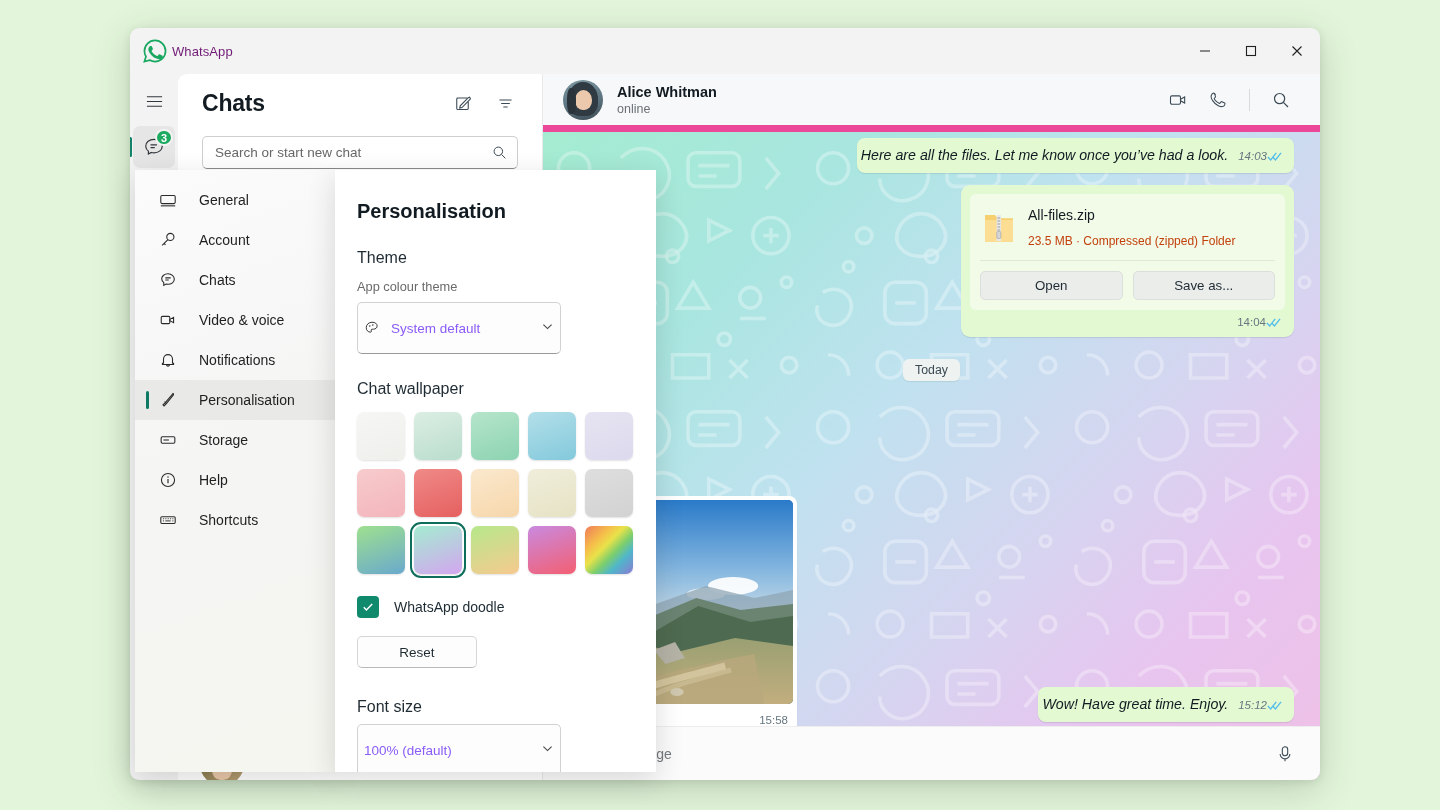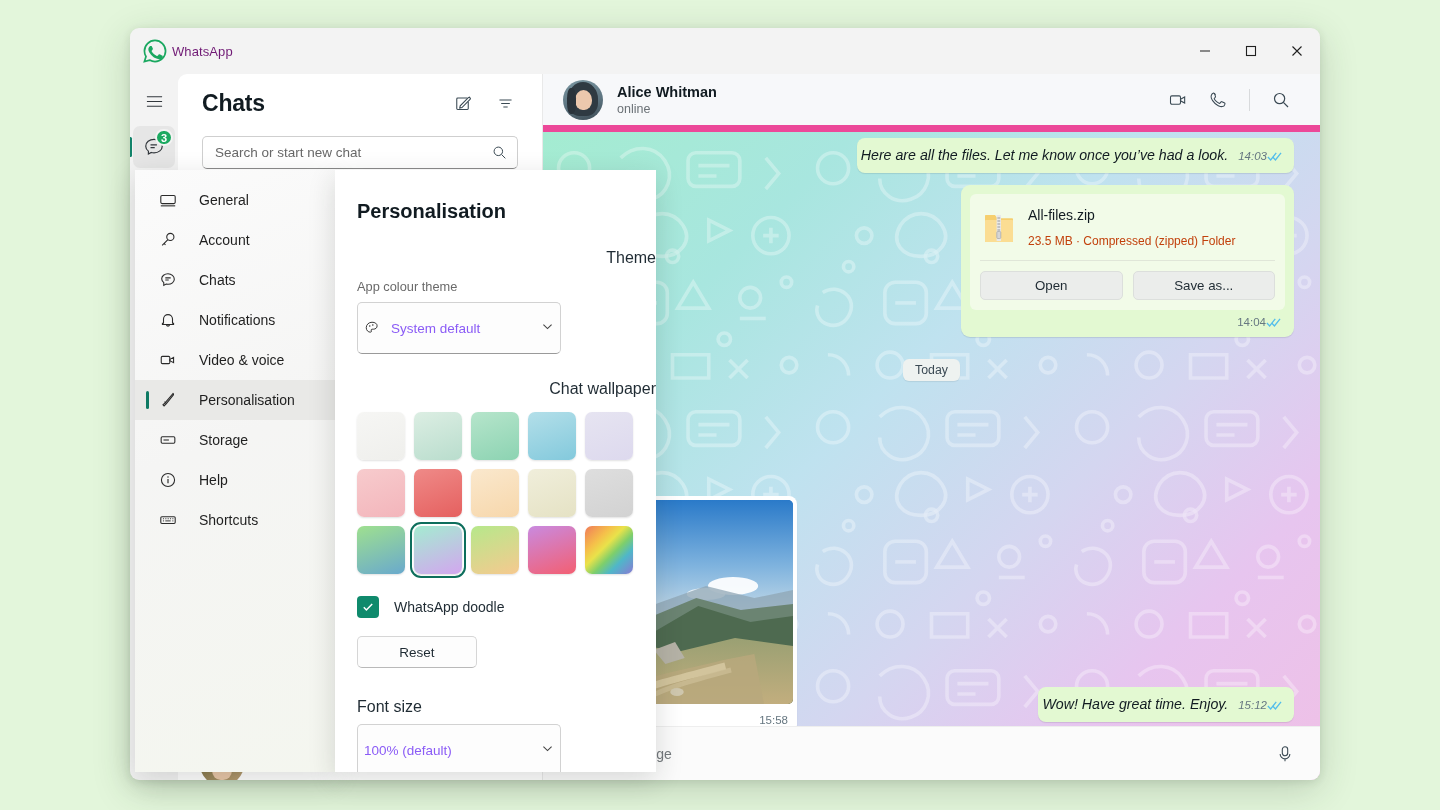--- a/index.html
+++ b/index.html
@@ -237,21 +237,21 @@
     content: ""; position: absolute; left: 11px; top: 11px;
     width: 3px; height: 18px; border-radius: 2px; background: #0e7a63;
   }
 
   .settings-panel {
     position: absolute; left: 335px; top: 170px; width: 321px; height: 602px;
     background: #fff; box-shadow: 0 8px 26px rgba(30,40,30,.16);
     padding: 0 0 0 22px; z-index: 51; overflow: hidden;
   }
   .sp-title { font-size: 20px; font-weight: bold; color: #111b21; margin-top: 30px; }
-  .sp-section { font-size: 16px; color: #1f2b33; margin-top: 26px; text-align: right; }
+  .sp-section { font-size: 16px; color: #1f2b33; margin-top: 26px; }
   .sp-label { font-size: 12.8px; color: #6a6a6a; margin-top: 12px; }
   .sp-select {
     margin-top: 8px; width: 204px; height: 52px;
     border: 1px solid #d2d2d2; border-bottom-color: #9a9a9a; border-radius: 5px;
     display: flex; align-items: center; padding: 0 6px; background: #fdfdfd;
     font-size: 13.5px; color: #8b5cf6;
   }
   .sp-select .sel-icon { margin-right: 11px; display: flex; color: #2b2b2b; }
   .sp-select .chev { margin-left: auto; color: #444; }
 
@@ -570,35 +570,35 @@
           <path d="M10 3c-3.9 0-7 2.6-7 5.7 0 1.7.9 3.2 2.3 4.2V16l2.6-1.4c.7.2 1.4.2 2.1.2 3.9 0 7-2.6 7-5.7S13.9 3 10 3z" fill="none" stroke="currentColor" stroke-width="1.2"></path>
           <path d="M7 7.6h6M7 10h3.8" stroke="currentColor" stroke-width="1.2"></path>
         </svg>
     </span>
     <span class="sn-label">Chats</span>
   </div>
 
   <div class="snav-item">
     <span class="sn-icon">
       <svg width="18" height="18" viewBox="0 0 20 20">
+          <rect x="2.5" y="6" width="9.5" height="8" rx="1.3" fill="none" stroke="currentColor" stroke-width="1.2"></rect>
+          <path d="M12 9.3l4.2-2.2v5.8L12 10.7z" fill="none" stroke="currentColor" stroke-width="1.2"></path>
+        </svg>
+    </span>
+    <span class="sn-label">Video &amp; voice</span>
+  </div>
+
+  <div class="snav-item">
+    <span class="sn-icon">
+      <svg width="18" height="18" viewBox="0 0 20 20">
           <path d="M5 13.6V9a5 5 0 0 1 10 0v4.6h1.2V15H3.8v-1.4z" fill="none" stroke="currentColor" stroke-width="1.2"></path>
           <path d="M8.3 15.6a1.8 1.8 0 0 0 3.4 0" fill="none" stroke="currentColor" stroke-width="1.2"></path>
         </svg>
     </span>
     <span class="sn-label">Notifications</span>
-  </div>
-
-  <div class="snav-item">
-    <span class="sn-icon">
-      <svg width="18" height="18" viewBox="0 0 20 20">
-          <rect x="2.5" y="6" width="9.5" height="8" rx="1.3" fill="none" stroke="currentColor" stroke-width="1.2"></rect>
-          <path d="M12 9.3l4.2-2.2v5.8L12 10.7z" fill="none" stroke="currentColor" stroke-width="1.2"></path>
-        </svg>
-    </span>
-    <span class="sn-label">Video &amp; voice</span>
   </div>
 
   <div class="snav-item active">
     <span class="sn-icon">
       <svg width="18" height="18" viewBox="0 0 20 20">
           <path d="M15.6 2.8c.6.5.7 1.2.2 1.8L8.2 14l-2.6 2.6-1.2-1.2L7 12.8 15.6 2.8z" fill="none" stroke="currentColor" stroke-width="1.2"></path>
           <path d="M6.2 11.9l2 2" stroke="currentColor" stroke-width="1.2"></path>
         </svg>
     </span>
     <span class="sn-label">Personalisation</span>

